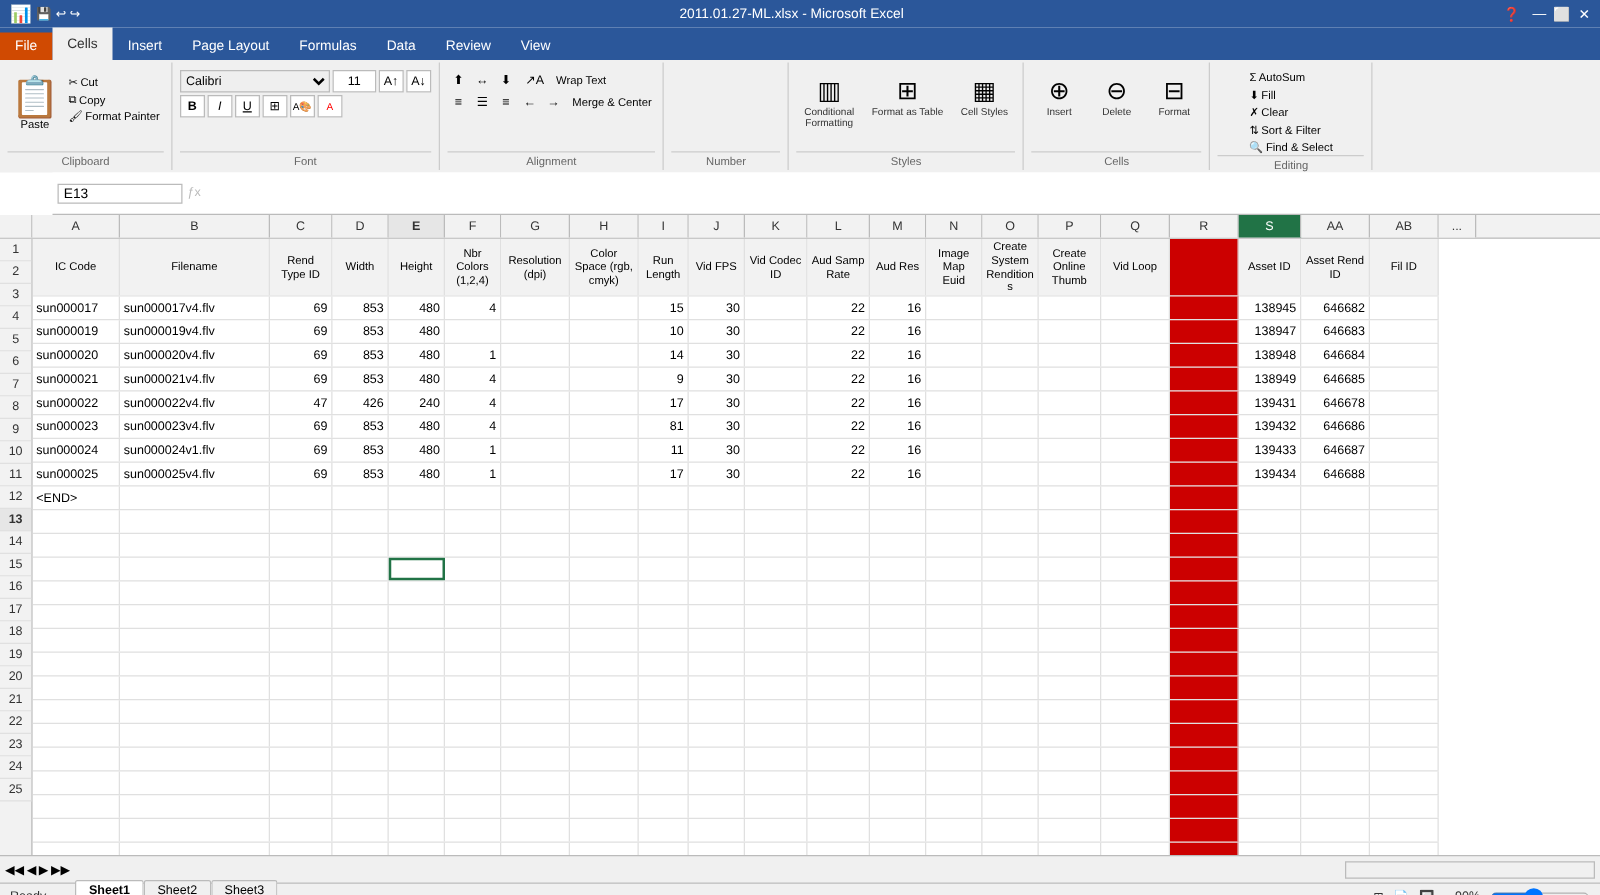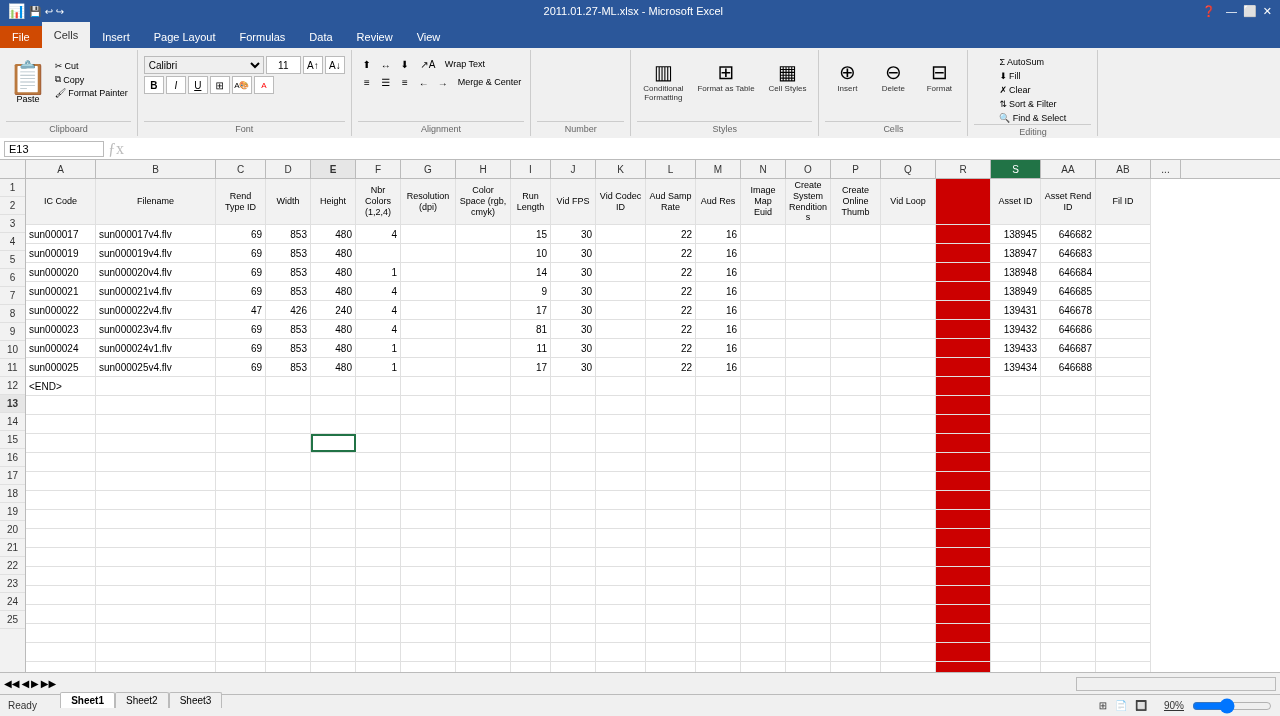--- a/index.html
+++ b/index.html
@@ -95,25 +95,26 @@
       cursor: pointer;
       padding: 2px;
     }
     .paste-icon { font-size: 32px; line-height: 1; color: #2b579a; }
     .small-btns { display: flex; flex-direction: column; gap: 1px; }
 
     
     #formula-bar {
       display: flex;
       align-items: center;
-      height: 22px;
+      height: 34px;
       border-bottom: 1px solid #bbb;
       padding: 0 4px;
       gap: 4px;
       background: #fff;
+      margin-left: 42px;
     }
     #name-box {
       width: 100px;
       border: 1px solid #bbb;
       padding: 1px 4px;
       font-size: 11px;
     }
     #formula-input {
       flex: 1;
       border: none;
@@ -513,21 +514,21 @@
         <span>🔍</span>
         <span>Find &amp; Select</span>
       </div>
     </div>
     <div class="ribbon-group-label">Editing</div>
   </div>
 </div>
 
 <div id="formula-bar">
   <input id="name-box" type="text" value="E13" style="">
-  <span style="color:#bbb;font-size:16px;font-family:Liberation Serif, serif;">ƒx</span>
+  <span style="color:#bbb;font-size:10px;">ƒx</span>
   <input id="formula-input" type="text" value="" style="">
 </div>
 
 <div id="spreadsheet" style="display:flex;flex-direction:column;height:calc(716px - 22px - 26px - 90px - 22px - 44px);overflow:hidden;">
 
   <div class="sheet-header-row">
     <div class="corner-cell" style="height:18px;"></div>
     <div class="col-header w-a">A</div>
     <div class="col-header w-b">B</div>
     <div class="col-header w-c">C</div>

